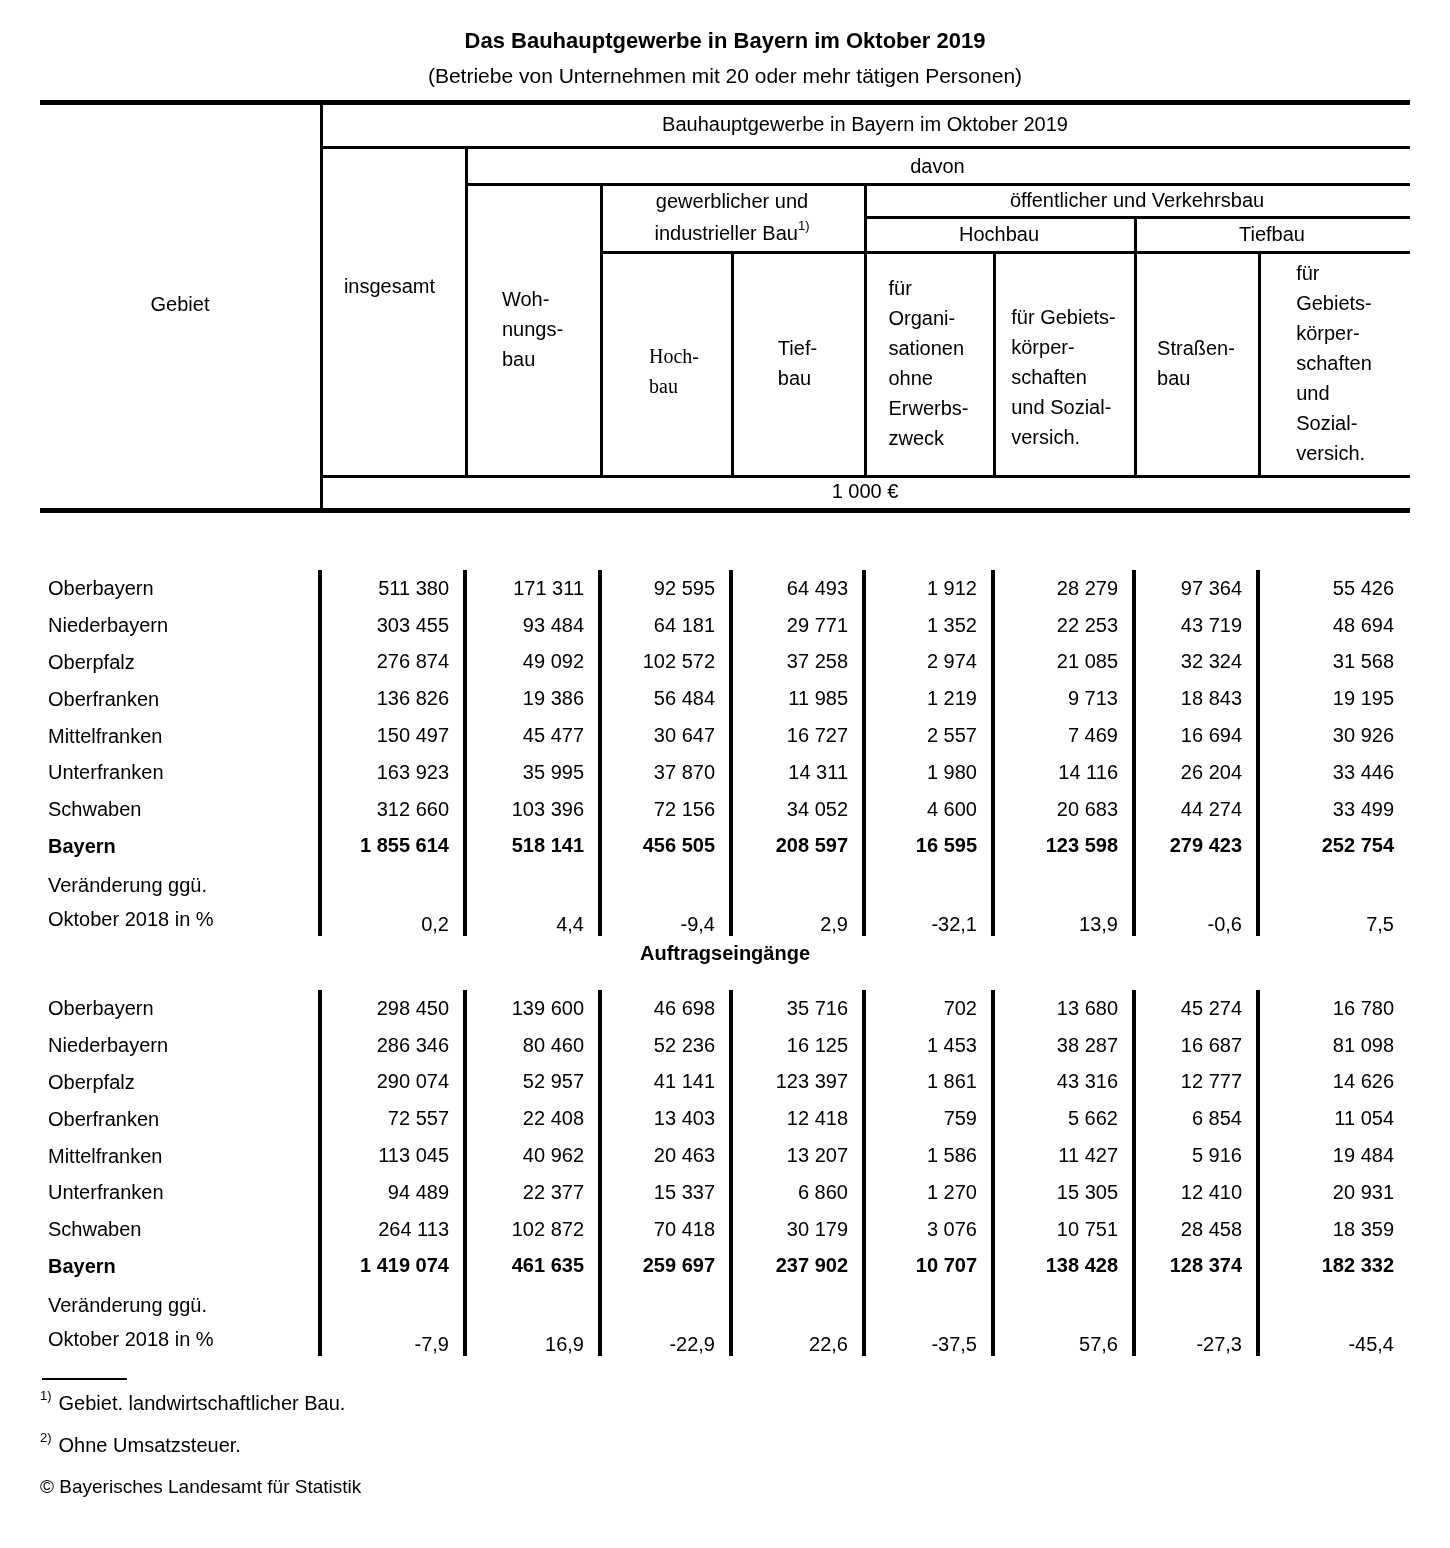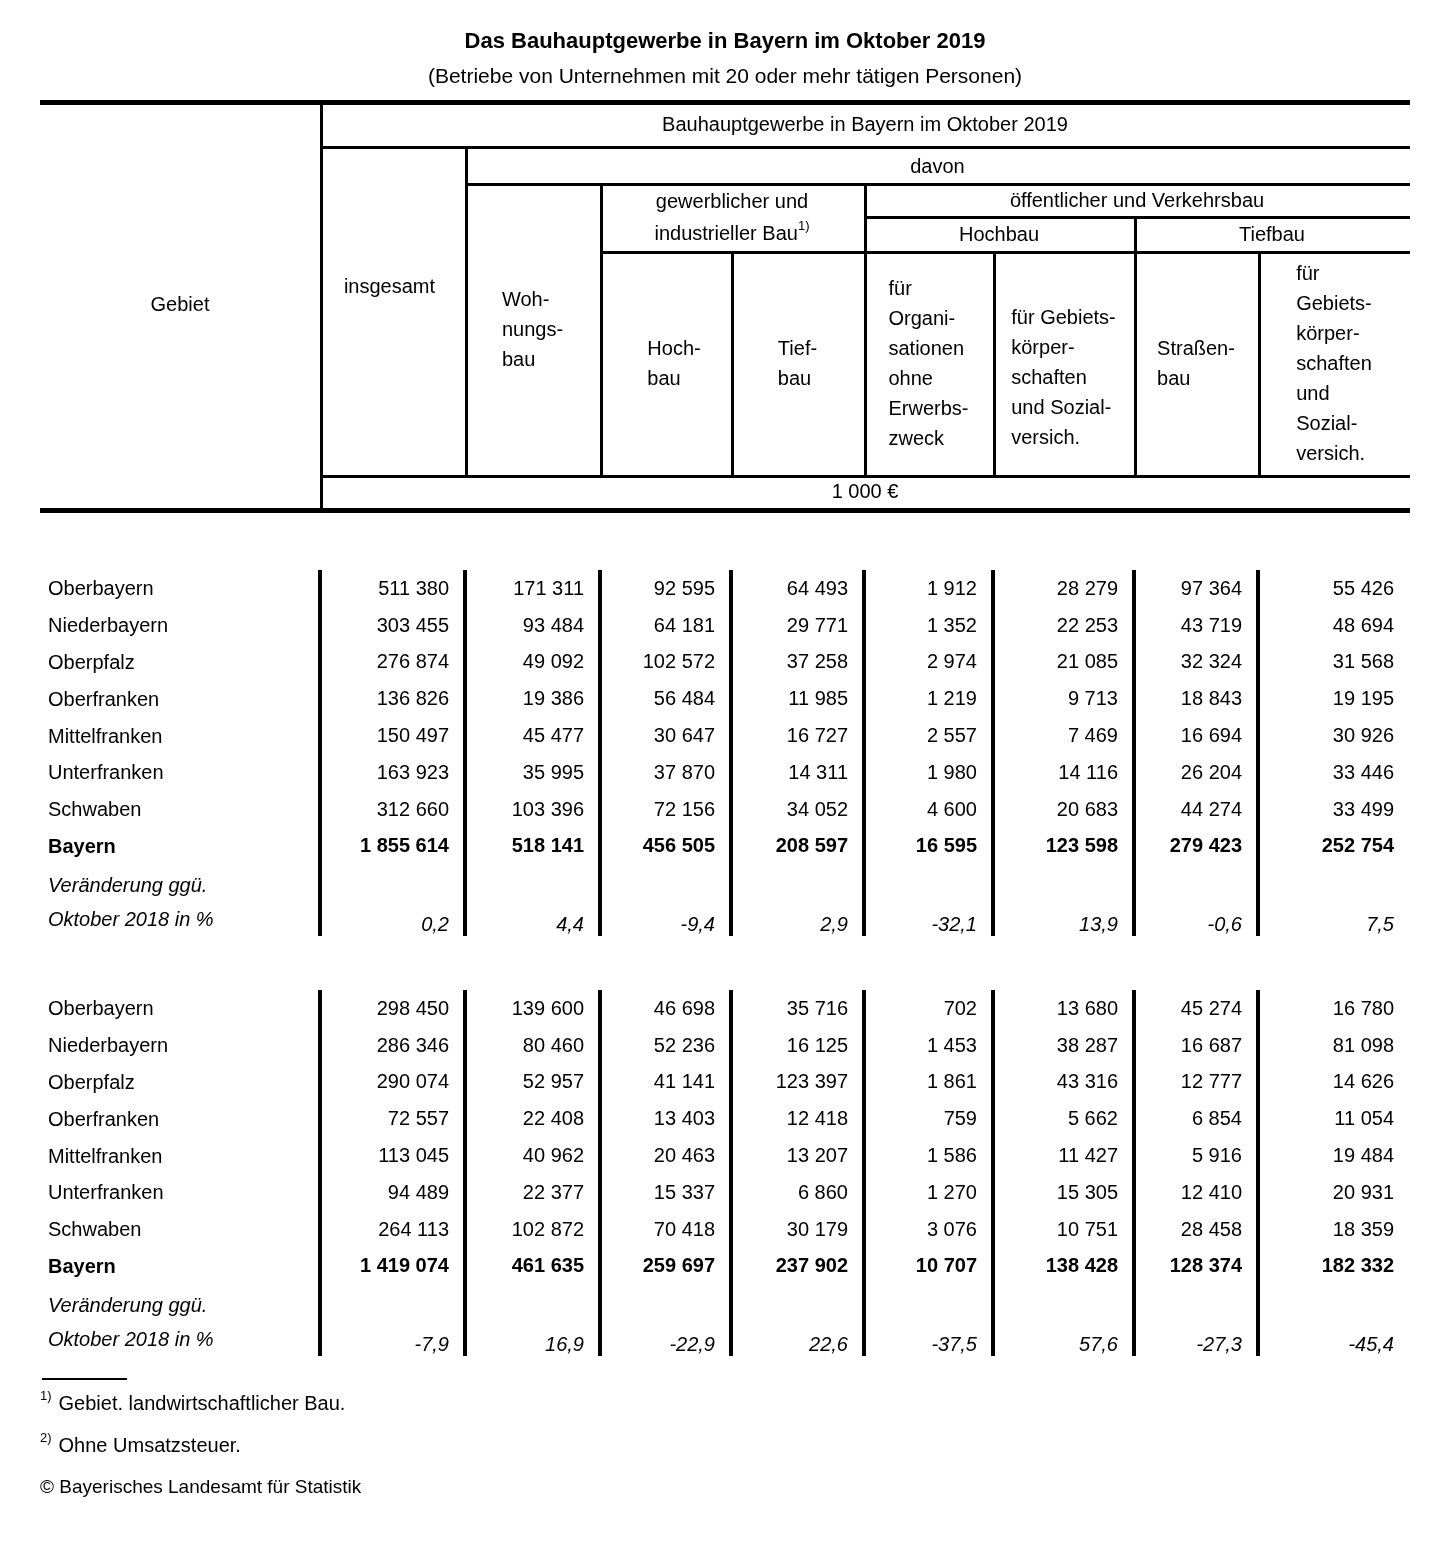--- a/index.html
+++ b/index.html
@@ -34,21 +34,21 @@
     text-align: center; font-size: 20px; font-weight: bold;
   }
   .block { position: absolute; left: 40px; width: 1370px; height: 366px; }
   .block .vr { top: 0; height: 100%; width: 4px; }
   .drow {
     display: grid;
     grid-template-columns: 280px 145px 135px 131px 133px 129px 141px 124px 152px;
     height: 36.8px; align-items: center; font-size: 20px;
   }
   .drow.bold { font-weight: bold; }
-  .drow.change { height: 71.6px; align-items: end; font-style: italic; padding-bottom: 4px; }
+  .drow.change { height: 71.6px; align-items: end; padding-bottom: 4px; }
   .cell.label { padding-left: 8px; text-align: left; line-height: 24px; }
   .cell.num { text-align: right; padding-right: 16px; }
   .change .cell.label span { display: block; line-height: 34px; }
   .unitcell { position: absolute; text-align: center; font-size: 20px; }
   .fn { position: absolute; left: 40px; font-size: 20px; }
   .fn sup.s { margin-right: 7px; }
   .copyright {
     position: absolute; left: 40px; width: 1370px; font-size: 19px;
   }
 </style>
@@ -84,21 +84,21 @@
     <span>gewerblicher und</span>
     <span><span>industrieller Bau</span><sup class="s">1)</sup></span>
   </div>
   <div class="hcell" style="left:864px; top:185px; width:546px; height:30px;"><span>öffentlicher und Verkehrsbau</span></div>
   <div class="hcell" style="left:864px; top:218px; width:270px; height:32px;"><span>Hochbau</span></div>
   <div class="hcell" style="left:1134px; top:218px; width:276px; height:32px;"><span>Tiefbau</span></div>
   <div class="hcell" style="left:317px; top:146px; width:145px; height:279px;"><span>insgesamt</span></div>
   <div class="hcell" style="left:465px; top:183px; width:135px; height:292px;">Woh-
 nungs-
 bau</div>
-  <div class="hcell" style="left:600px; top:254px; width:148px; height:218px;">Hoch-
+  <div class="hcell" style="left:600px; top:262px; width:148px; height:218px;font-family:Liberation Serif, serif;">Hoch-
 bau</div>
   <div class="hcell" style="left:731px; top:254px; width:133px; height:218px;">Tief-
 bau</div>
   <div class="hcell" style="left:864px; top:254px; width:129px; height:218px;">für
 Organi-
 sationen
 ohne
 Erwerbs-
 zweck</div>
   <div class="hcell" style="left:993px; top:268px; width:141px; height:218px;">für Gebiets-
@@ -225,20 +225,23 @@
         <div class="cell num">4,4</div>
         <div class="cell num">-9,4</div>
         <div class="cell num">2,9</div>
         <div class="cell num">-32,1</div>
         <div class="cell num">13,9</div>
         <div class="cell num">-0,6</div>
         <div class="cell num">7,5</div>
       </div>
     </div>
 
+  <div class="sheading" style="top:942px;">
+    <span>Auftragseingänge</span><sup class="s"></sup>
+  </div>
 
   <div class="block" style="top:990px;">
     <div class="vr" style="left:278px;"></div>
     <div class="vr" style="left:423px;"></div>
     <div class="vr" style="left:558px;"></div>
     <div class="vr" style="left:689px;"></div>
     <div class="vr" style="left:822px;"></div>
     <div class="vr" style="left:951px;"></div>
     <div class="vr" style="left:1092px;"></div>
     <div class="vr" style="left:1216px;"></div>

